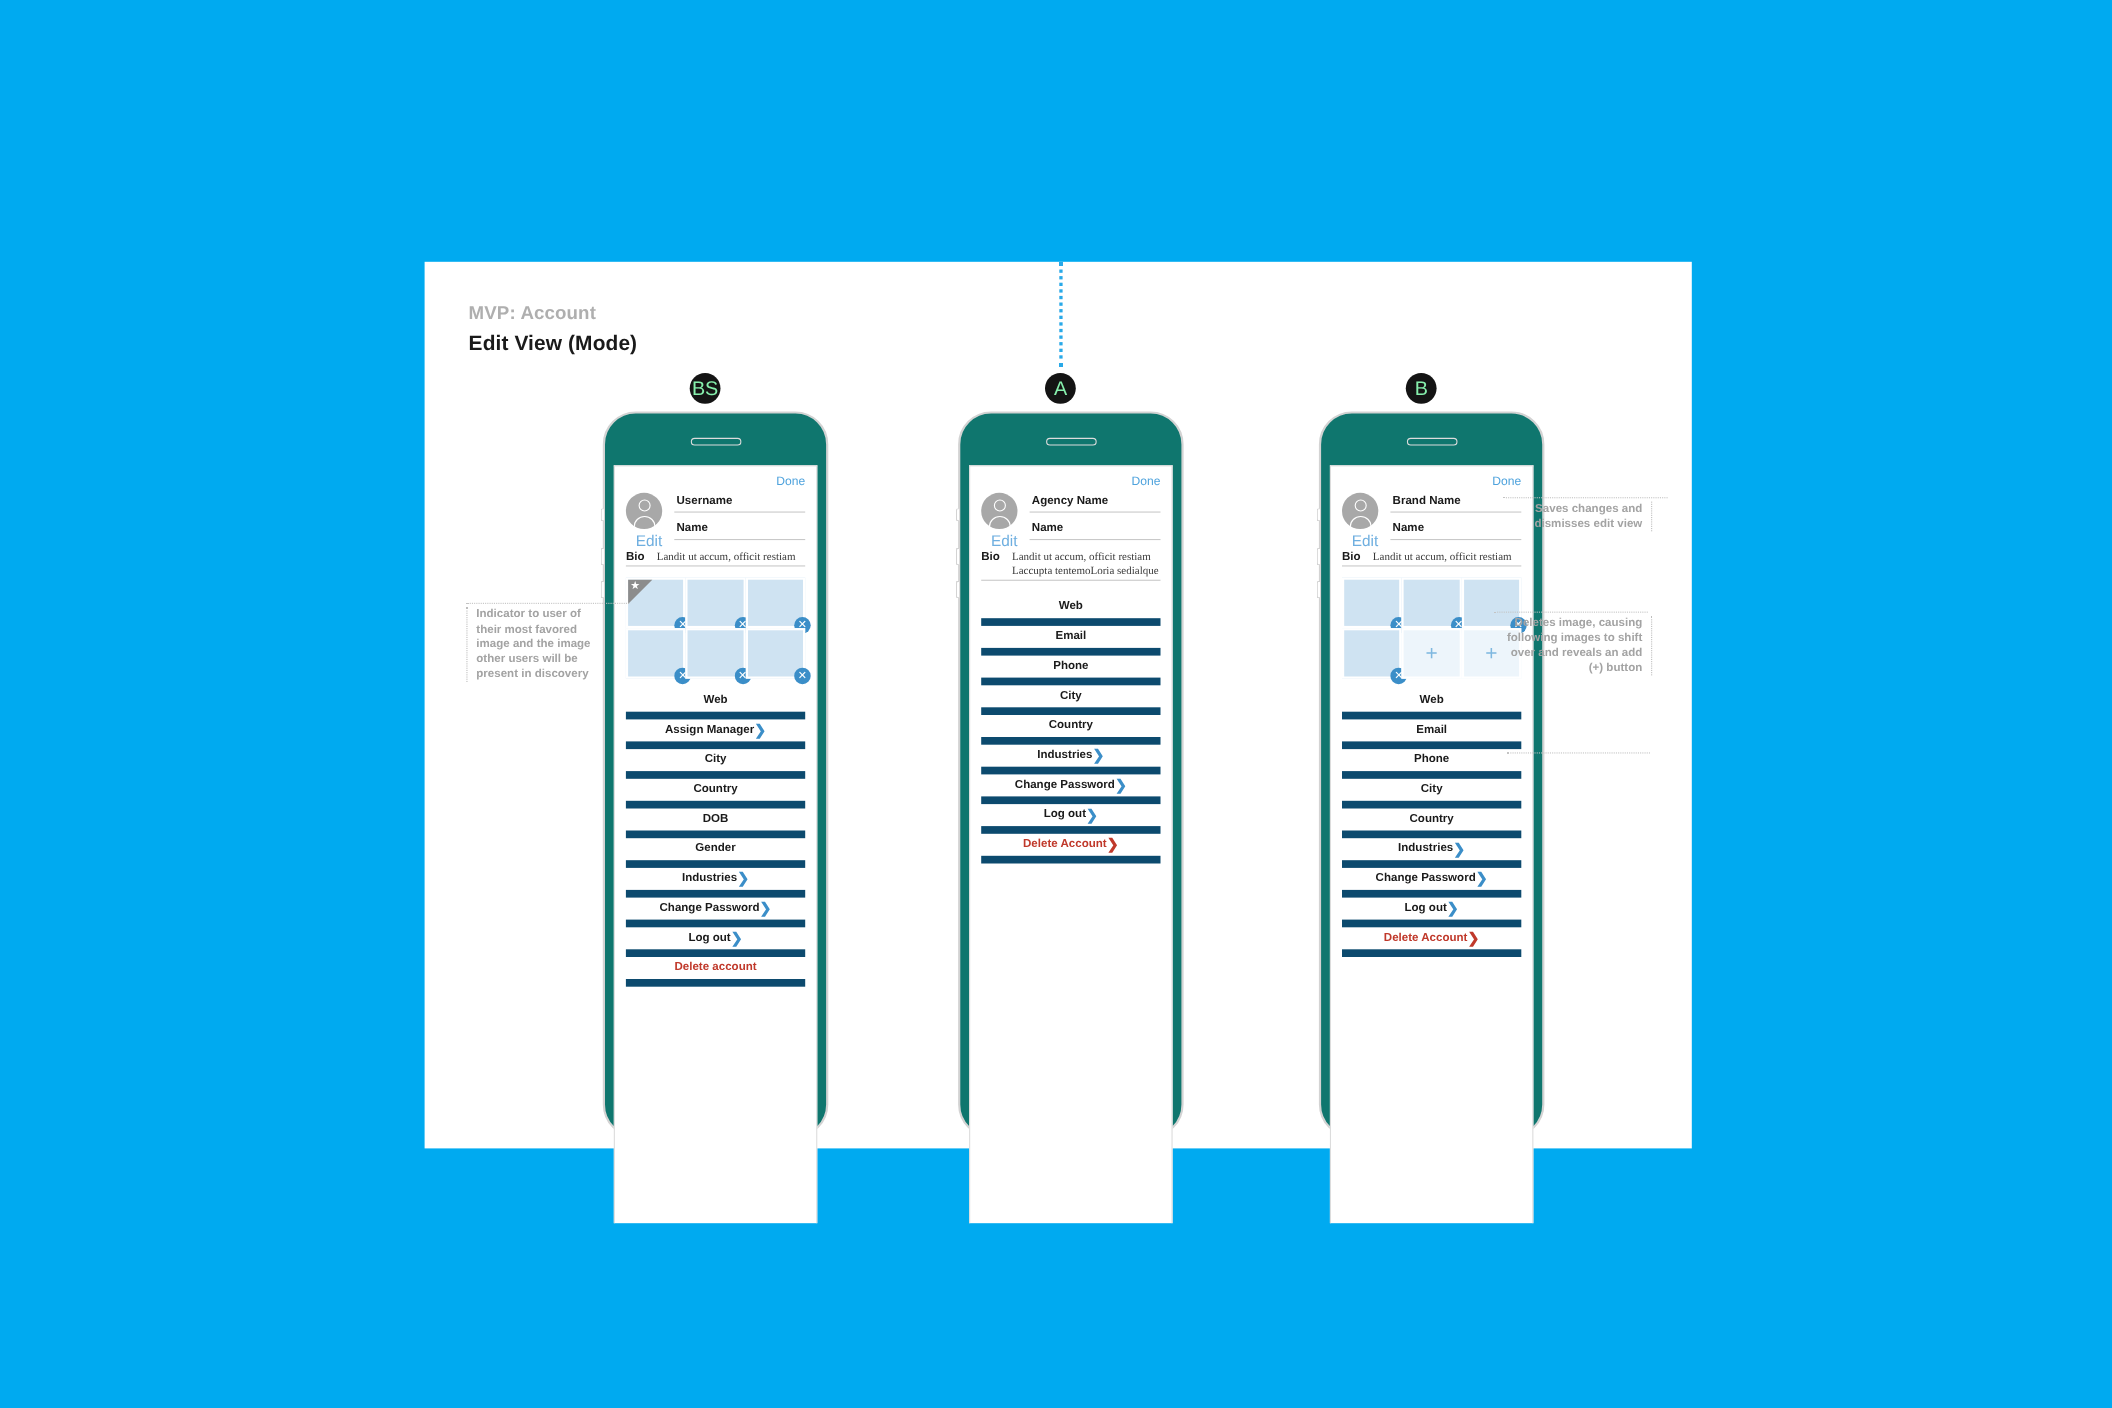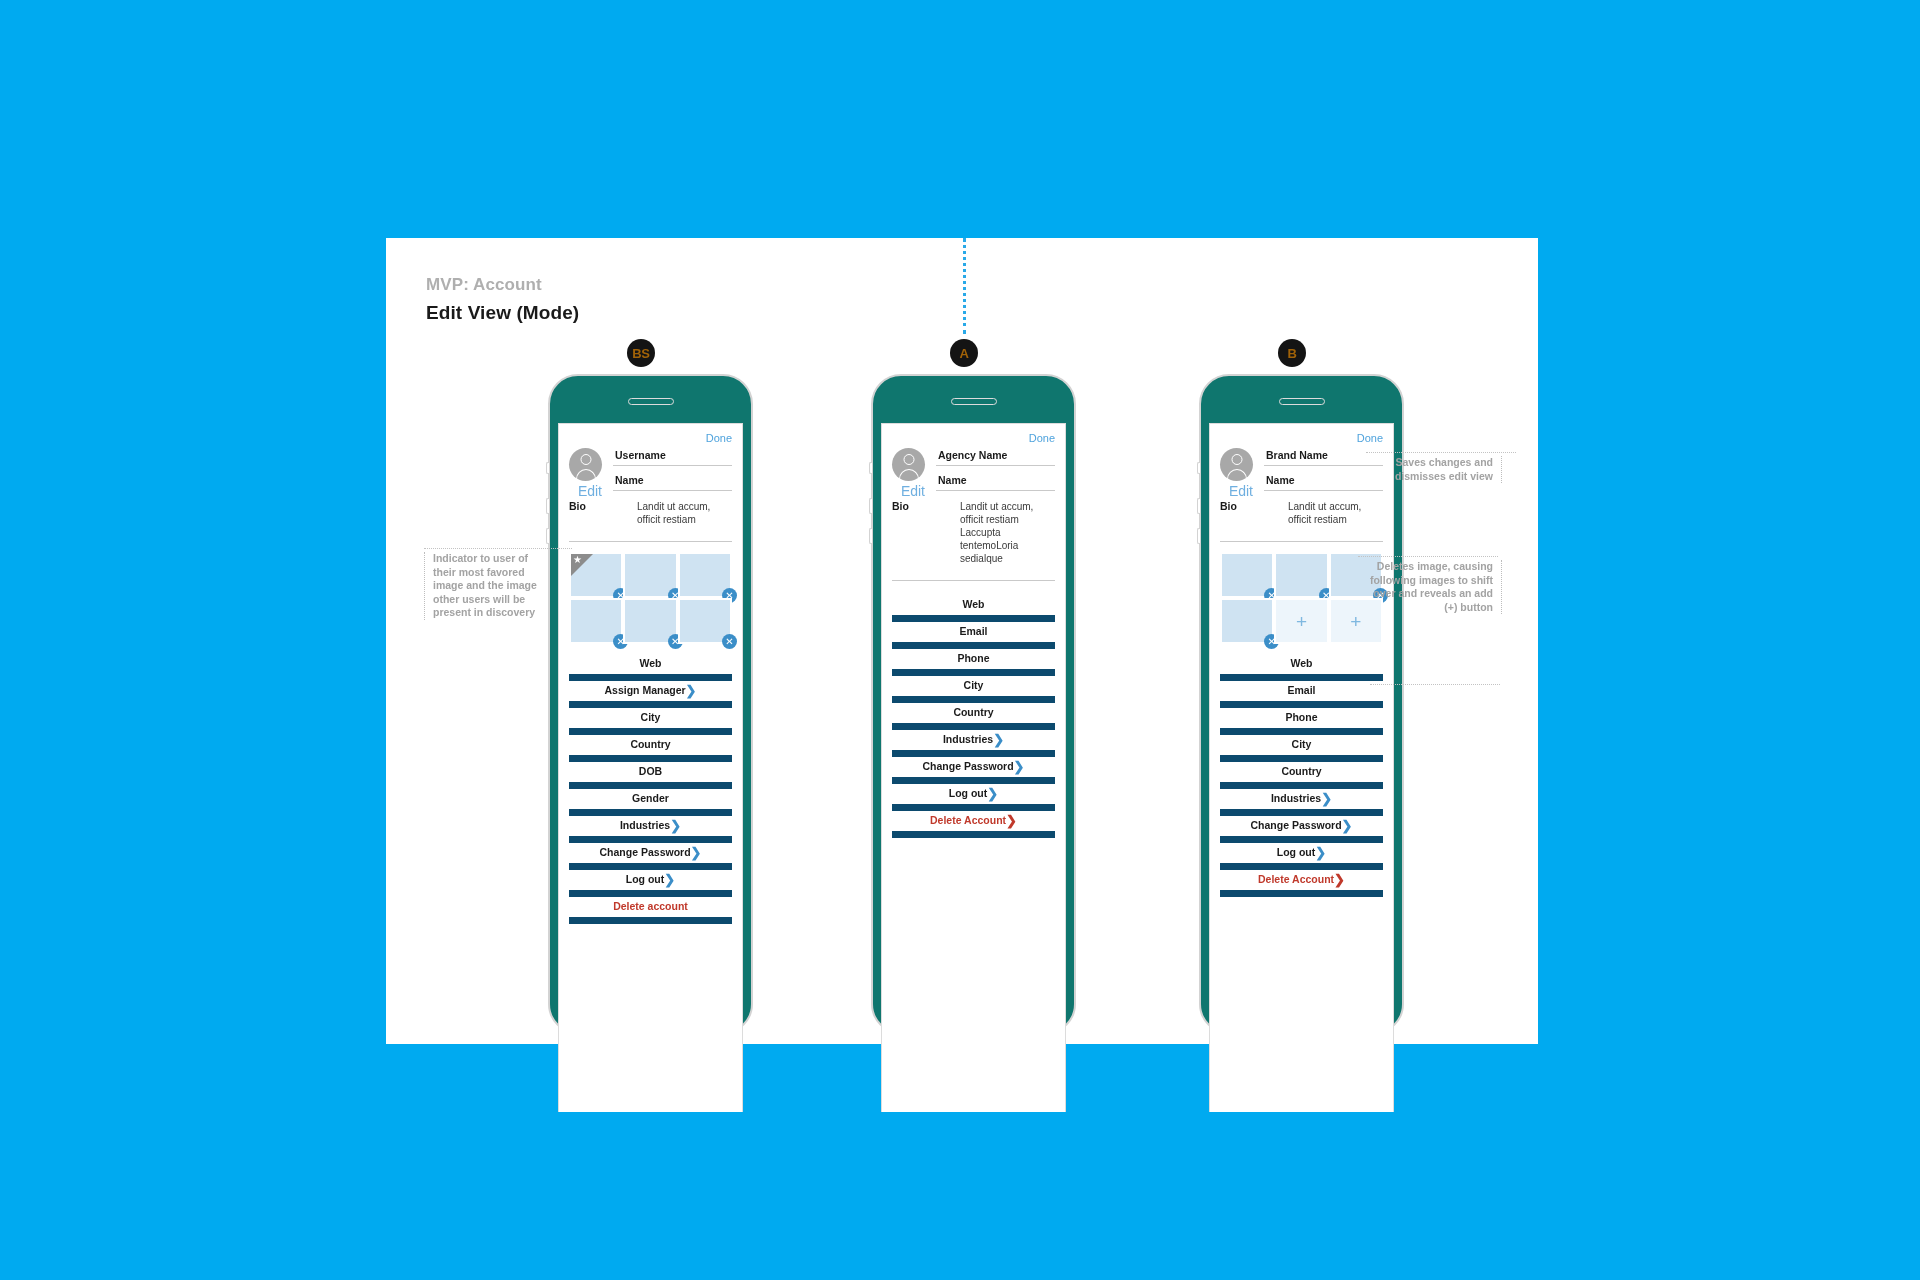--- a/index.html
+++ b/index.html
@@ -27,22 +27,22 @@
   .board-title {
     position: absolute; left: 426px; top: 302px;
     font-size: 19px; font-weight: bold; color: #1A1A1A;
     letter-spacing: .1px;
   }
 
   
   .badge {
     position: absolute;
     width: 28px; height: 28px; border-radius: 50%;
-    background: #141414; color: #a16207;
-    font-size: 13px; font-weight: bold;
+    background: #141414; color: #86efac;
+    font-size: 18px; font-weight: normal;
     display: flex; align-items: center; justify-content: center;
     letter-spacing: -.2px;
   }
   .dotted-v {
     position: absolute;
     width: 0; border-left: 3px dotted #29A9E8;
     height: 96px;
   }
 
   
@@ -108,24 +108,24 @@
   .fields-col { flex: 1 1 auto; padding-top: 3px; }
   .tf {
     font-size: 10.5px; font-weight: bold; color: #1A1A1A;
     border-bottom: 1px solid #C9C9C9;
     padding: 0 0 3px 2px; margin-bottom: 8px;
     line-height: 13px;
   }
   .bio-row {
     display: flex; align-items: flex-start;
     border-bottom: 1px solid #C9C9C9;
-    padding-bottom: 15px; margin-top: 1px; gap: 40px;
+    padding-bottom: 1px; margin-top: 1px;
   }
   .bio-label { font-size: 10.5px; font-weight: bold; color: #1A1A1A; flex: 0 0 24px; }
-  .bio-text  { font-size: 10px; color: #3A3A3A; line-height: 13px; padding-left: 4px; }
+  .bio-text  { font-size: 10px; color: #3A3A3A; line-height: 13px; padding-left: 4px; font-family: Liberation Serif, serif; }
 
   
   .grid { display: flex; flex-wrap: wrap; margin-top: 10px; }
   .cell {
     position: relative;
     width: 33.33%; height: 46px;
     border: 2px solid #FFFFFF;
     background: #CFE3F2;
   }
   .cell.empty { background: #EDF5FB; display: flex; align-items: center; justify-content: center; }

